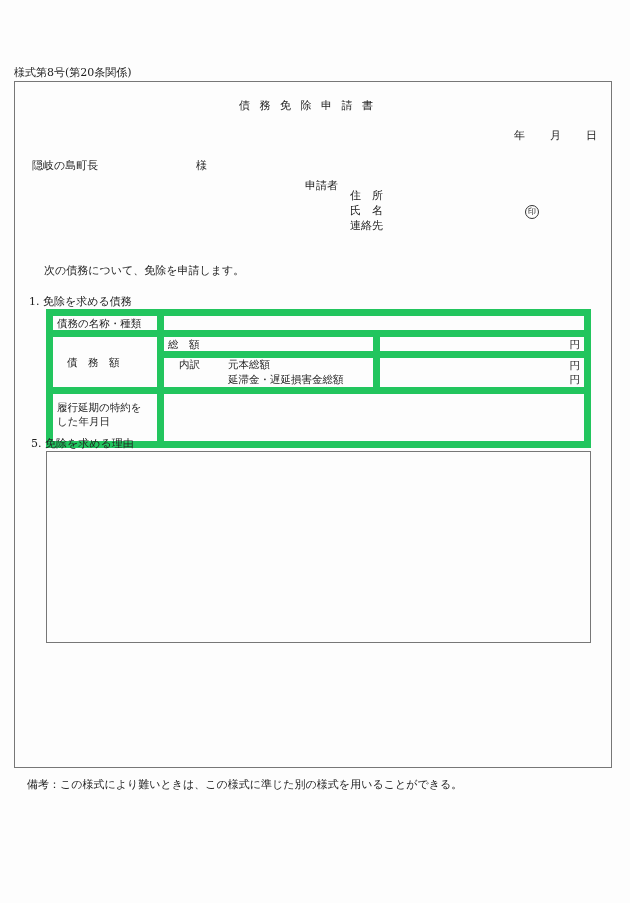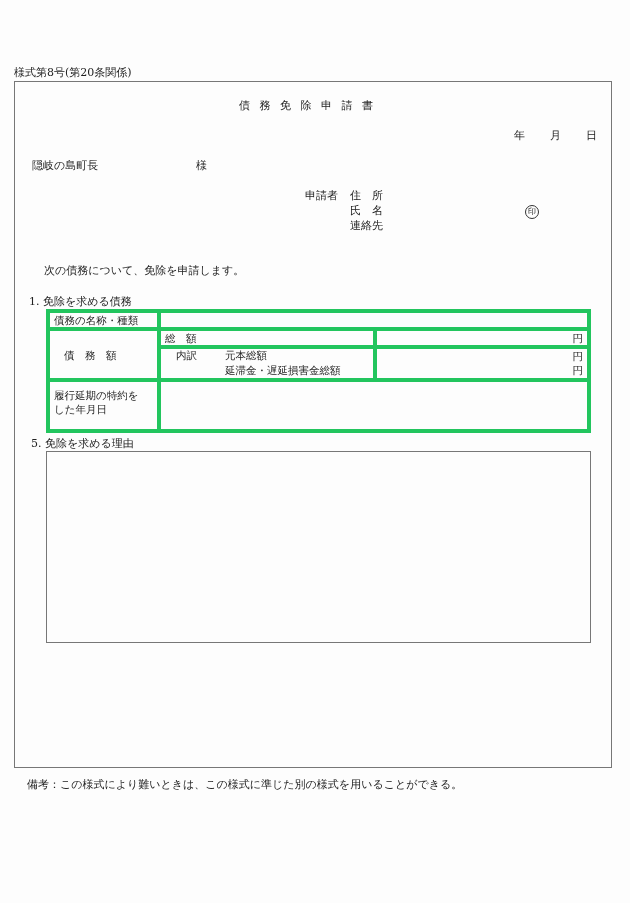--- a/index.html
+++ b/index.html
@@ -1,21 +1,21 @@
 <!DOCTYPE html>
 <html><head>
 <meta charset="utf-8">
 <style>
   html,body{margin:0;padding:0;background:#fdfdfd;}
   body{width:630px;height:903px;position:relative;font-family:"DejaVu Serif","Liberation Serif",serif;color:#222;font-size:11px;overflow:hidden;}
   .abs{position:absolute;white-space:nowrap;line-height:1;}
   .outer{position:absolute;left:14px;top:81px;width:598px;height:687px;border:1px solid #777;box-sizing:border-box;}
   .title span{display:inline-block;margin-right:9.5px;}
   table.debt{position:absolute;left:46px;top:309px;width:545px;border-collapse:collapse;font-size:10.5px;}
-  table.debt td{border:4px solid #22c55e;padding:0 4px;vertical-align:top;line-height:14px;}
+  table.debt td{border:7px solid #22c55e;padding:0 4px;vertical-align:top;line-height:14px;}
   .reasonbox{position:absolute;left:46px;top:451px;width:545px;height:192px;border:1px solid #777;box-sizing:border-box;}
   .r{text-align:right;}
 </style>
 </head>
 <body>
 
 <div class="abs" style="left:14px;top:67px;">様式第8号(第20条関係)</div>
 
 <div class="outer"></div>
 
@@ -23,21 +23,21 @@
   <span>債</span><span>務</span><span>免</span><span>除</span><span>申</span><span>請</span><span>書</span>
 </div>
 
 <div class="abs" style="left:514px;top:130px;">年</div>
 <div class="abs" style="left:550px;top:130px;">月</div>
 <div class="abs" style="left:586px;top:130px;">日</div>
 
 <div class="abs" style="left:32px;top:160px;">隠岐の島町長</div>
 <div class="abs" style="left:196px;top:160px;">様</div>
 
-<div class="abs" style="left:305px;top:190px;">申請者</div>
+<div class="abs" style="left:305px;top:180px;">申請者</div>
 <div class="abs" style="left:350px;top:190px;">住　所</div>
 <div class="abs" style="left:350px;top:205px;">氏　名</div>
 <div class="abs" style="left:350px;top:220px;">連絡先</div>
 <div class="abs" style="left:525px;top:205px;width:12px;height:12px;border:1px solid #333;border-radius:50%;font-size:8px;text-align:center;line-height:12px;"><span>印</span></div>
 
 <div class="abs" style="left:44px;top:265px;">次の債務について、免除を申請します。</div>
 
 <div class="abs" style="left:29px;top:296px;">1.  免除を求める債務</div>
 
 <table class="debt">

